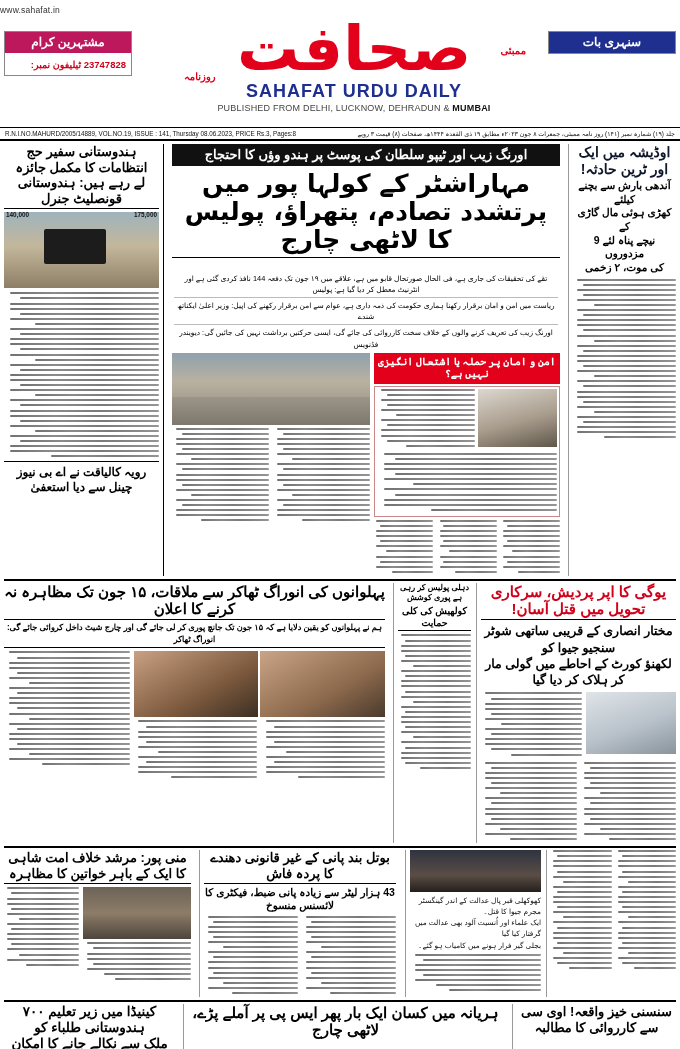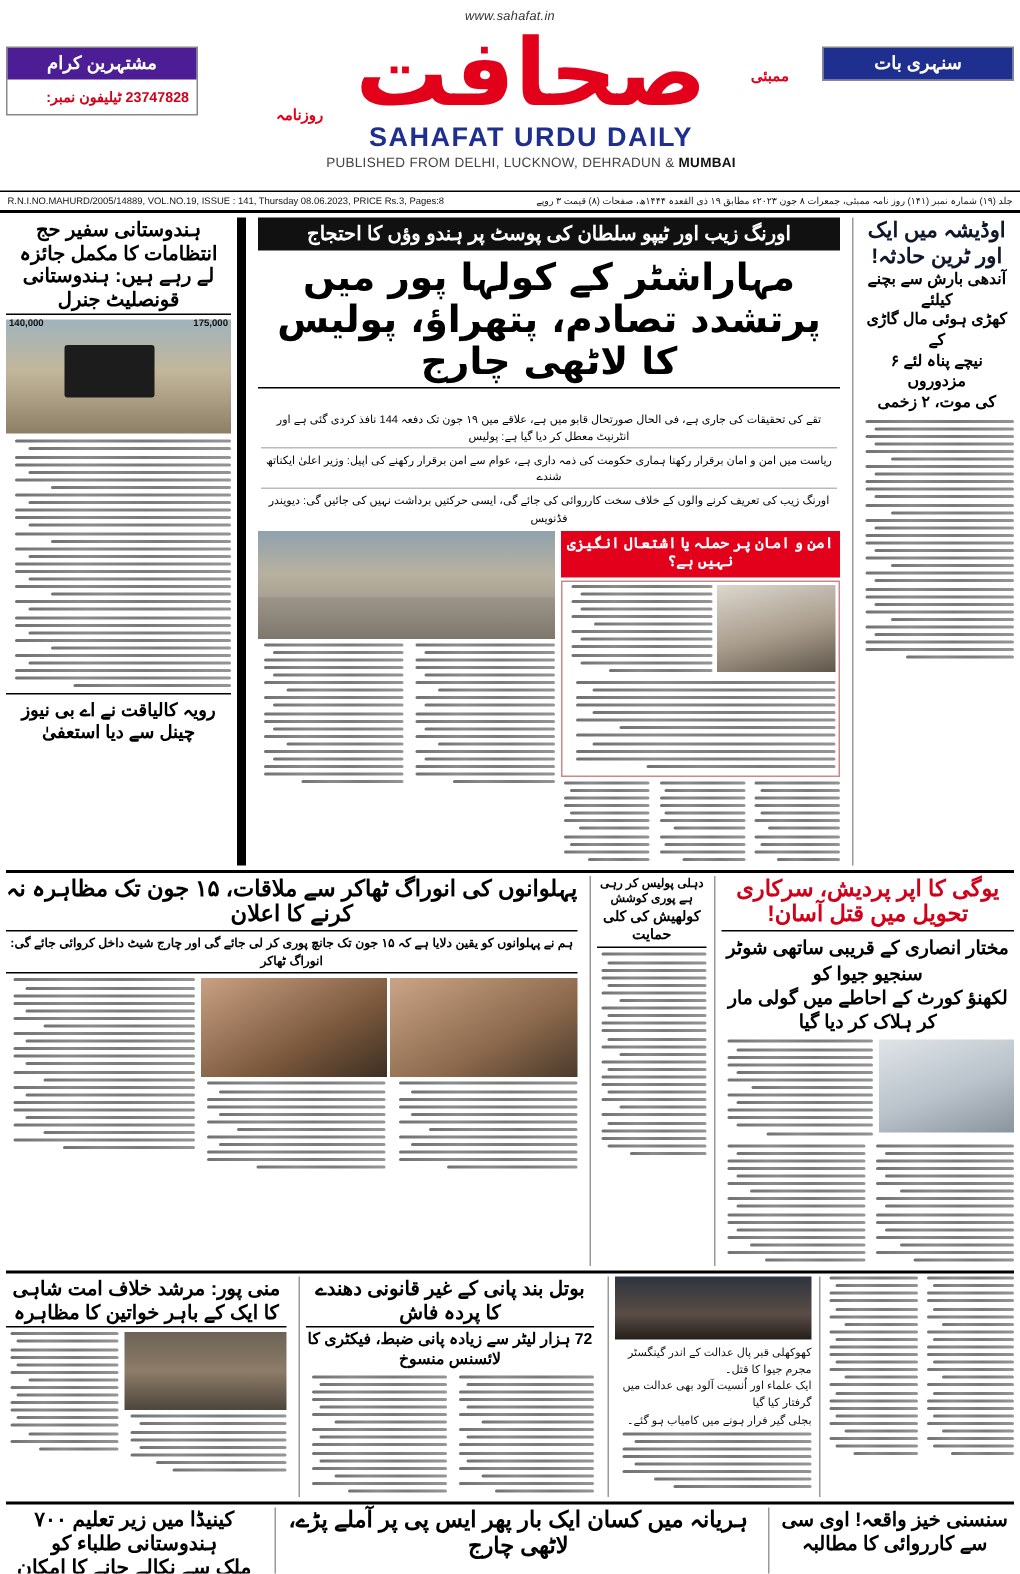--- a/index.html
+++ b/index.html
@@ -19,30 +19,30 @@
     margin: 0 0 3.1px 0;
     opacity: .78;
     border-radius: 1px;
   }
   .ln.s90 { width: 90%; margin-left:auto; }
   .ln.s96 { width: 96%; margin-left:auto; }
   .ln.s70 { width: 70%; margin-left:auto; }
   .ln.s80 { width: 80%; margin-left:auto; }
 
   
-  .url-line { text-align:center; font-size:8.5px; color:#333; padding-top:5px; letter-spacing:.2px;font-style:italic;}
+  .url-line { font-size:8.5px; color:#333; padding-top:5px; letter-spacing:.2px;}
   .masthead { position:relative; height:112px; }
   .side-box { position:absolute; top:16px; width:128px; border:1px solid #888; background:#fff; }
   .side-box.left { left:4px; }
   .side-box.right { right:4px; }
   .side-box .sb-head {
     color:#fff; text-align:center; font-size:12px; font-weight:bold;
     padding:3px 0 4px; letter-spacing:.3px; direction:rtl;
   }
-  .side-box.left .sb-head { background:#4c1d95; }
+  .side-box.left .sb-head { background:#be185d; }
   .side-box.right .sb-head { background:#1f2f8f; }
   .side-box .sb-body { padding:4px 5px 5px; direction:rtl; text-align:right; }
   .sb-tel { font-size:9.5px; color:#d0021b; font-weight:bold; text-align:right; margin-top:2px; direction:rtl;}
   .sb-attrib { font-size:8.5px; font-weight:bold; color:#111; text-align:center; margin-top:3px; direction:rtl;}
 
   .logo-wrap { position:absolute; left:168px; right:140px; top:4px; text-align:center; }
   .logo-arabic {
     font-family:"DejaVu Sans", sans-serif;
     font-size:62px; font-weight:bold; color:#e2001a; line-height:.98;
     direction:rtl; letter-spacing:-1px;
@@ -140,21 +140,21 @@
   <div class="cols" style="padding:3px 4px 0;align-items:stretch;">
 
     <div style="width:108px;border-left:1px solid #999;padding-left:4px;">
       <div style="direction:rtl;text-align:center;font-weight:bold;font-size:14px;line-height:1.18;color:#0f172a;">
         <div>اوڈیشہ میں ایک</div>
         <div>اور ٹرین حادثہ!</div>
       </div>
       <div style="direction:rtl;text-align:center;font-weight:bold;font-size:10.5px;line-height:1.3;margin-top:2px;color:#000;">
         <div>آندھی بارش سے بچنے کیلئے</div>
         <div>کھڑی ہوئی مال گاڑی کے</div>
-        <div>نیچے پناہ لئے ۶ مزدوروں</div>
+        <div>نیچے پناہ لئے 9 مزدوروں</div>
         <div>کی موت، ۲ زخمی</div>
       </div>
       <div class="body-lines" style="margin-top:4px;">
         <div class="ln s96"></div>
           <div class="ln s90"></div>
           <div class="ln s96"></div>
           <div class="ln s90"></div>
         <div class="ln s96"></div>
           <div class="ln s80"></div>
           <div class="ln s96"></div>
@@ -322,21 +322,21 @@
                 <div class="ln s90"></div>
               <div class="ln s96"></div>
                 <div class="ln s96"></div>
                 <div class="ln s70"></div>
             </div>
           </div>
         </div>
       </div>
     </div>
 
-    <div style="width:160px;border-right:6px solid #000000;padding-right:4px;">
+    <div style="width:160px;border-right:1px solid #000000;padding-right:4px;">
       <div style="direction:rtl;text-align:center;font-weight:bold;font-size:13px;line-height:1.2;color:#000;">
         <div>ہندوستانی سفیر حج انتظامات کا مکمل جائزہ</div>
         <div>لے رہے ہیں: ہندوستانی قونصلیٹ جنرل</div>
       </div>
       <div class="hr-thin" style="margin-top:2px;"></div>
 
       <div style="position:relative;margin-top:3px;">
         <div class="photo kaaba" style="height:76px;width:100%;"></div>
         <div style="position:absolute;right:2px;top:-1px;font-size:6.4px;font-weight:bold;color:#111;direction:rtl;">175,000</div>
         <div style="position:absolute;left:2px;top:-1px;font-size:6.4px;font-weight:bold;color:#111;direction:rtl;">140,000</div>
@@ -635,21 +635,21 @@
         <div class="ln s90"></div>
           <div class="ln s96"></div>
           <div class="ln s80"></div>
           <div class="ln s70"></div>
       </div>
     </div>
 
     <div style="flex:1;border-left:1px solid #999;padding:0 4px;">
       <div style="direction:rtl;text-align:center;font-weight:bold;font-size:13px;line-height:1.2;color:#000;">بوتل بند پانی کے غیر قانونی دھندے کا پردہ فاش</div>
       <div class="hr-thin" style="margin-top:2px;"></div>
-      <div style="direction:rtl;text-align:center;font-weight:bold;font-size:10.5px;line-height:1.25;padding-top:2px;">72 ہزار لیٹر سے زیادہ پانی ضبط، فیکٹری کا لائسنس منسوخ</div>
+      <div style="direction:rtl;text-align:center;font-weight:bold;font-size:10.5px;line-height:1.25;padding-top:2px;">43 ہزار لیٹر سے زیادہ پانی ضبط، فیکٹری کا لائسنس منسوخ</div>
       <div class="cols" style="margin-top:3px;gap:4px;">
         <div class="body-lines col">
           <div class="ln s96"></div>
             <div class="ln s90"></div>
             <div class="ln s96"></div>
             <div class="ln s96"></div>
           <div class="ln s90"></div>
             <div class="ln s96"></div>
             <div class="ln s80"></div>
             <div class="ln s96"></div>

